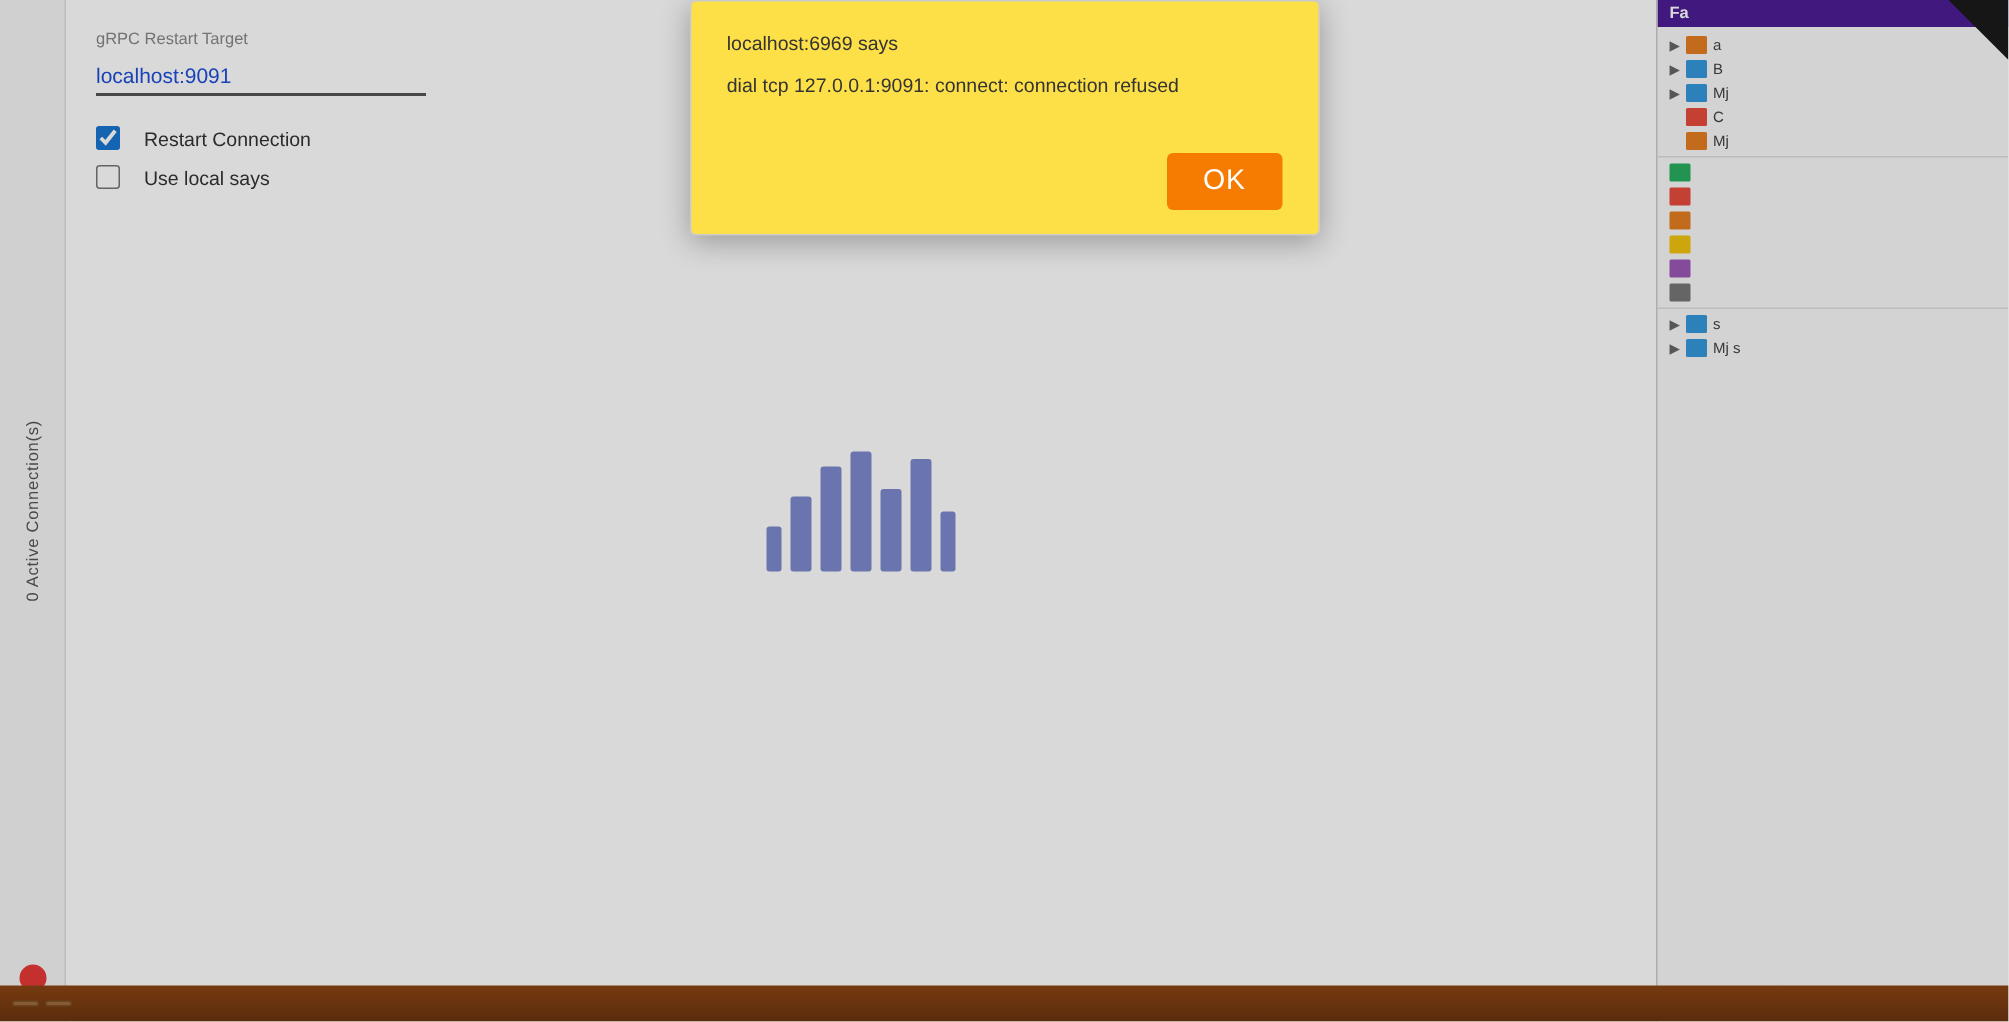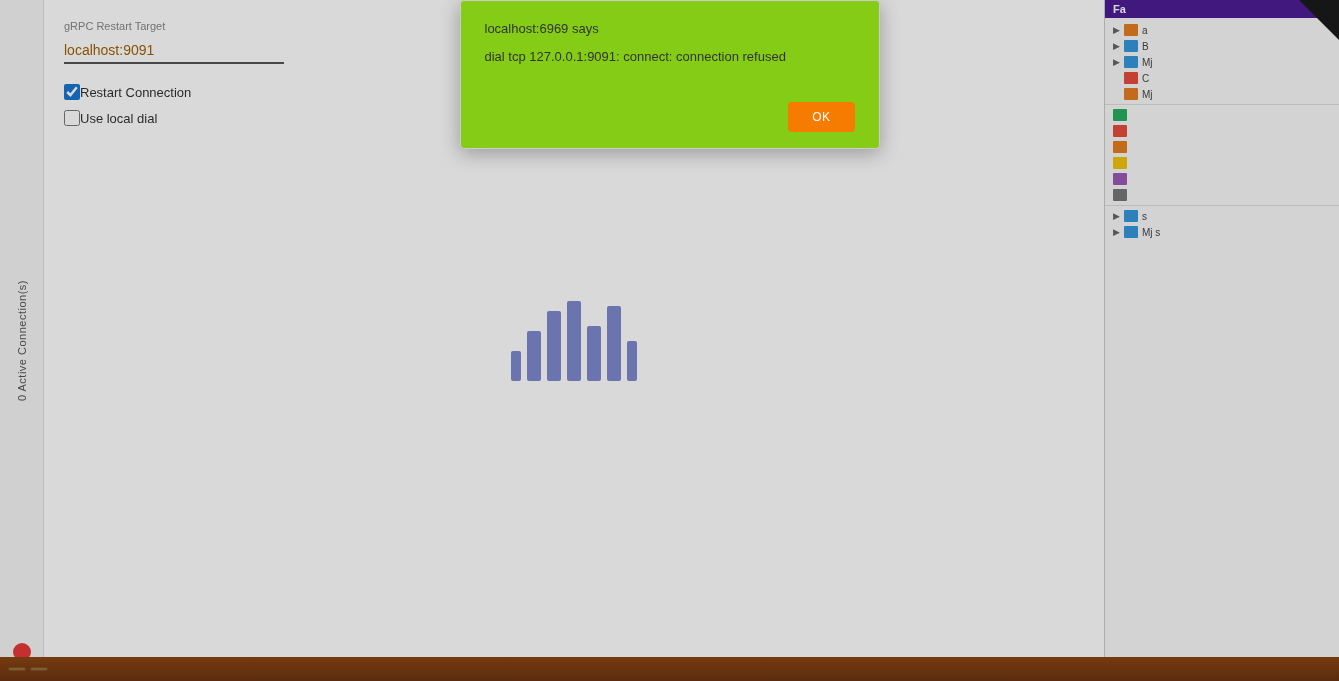--- a/index.html
+++ b/index.html
@@ -58,34 +58,34 @@
     }
 
     .grpc-input {
       border: none;
       border-bottom: 2px solid #555;
       outline: none;
       font-size: 14px;
       padding: 4px 0;
       width: 220px;
       background: transparent;
-      color: #a16207;
+      color: #1d4ed8;
     }
 
     .checkboxes {
       margin-top: 20px;
       display: flex;
       flex-direction: column;
       gap: 10px;
     }
 
     .checkbox-row {
       display: flex;
       align-items: flex-end;
-      gap: 0;
+      gap: 16px;
       font-size: 13px;
       color: #333;
     }
 
     .checkbox-row input[type="checkbox"] {
       width: 16px;
       height: 16px;
       accent-color: #1976d2;
       cursor: pointer;
     }
@@ -240,21 +240,21 @@
       bottom: 0;
       background: rgba(0,0,0,0.15);
       display: flex;
       align-items: flex-start;
       justify-content: center;
       padding-top: 0;
       z-index: 100;
     }
 
     .dialog-box {
-      background: #84cc16;
+      background: #fde047;
       border: 1px solid #ccc;
       border-radius: 4px;
       box-shadow: 0 4px 20px rgba(0,0,0,0.3);
       padding: 20px 24px 16px 24px;
       min-width: 420px;
       max-width: 480px;
       margin-top: 0;
       position: absolute;
       top: 0;
       left: 50%;
@@ -279,21 +279,21 @@
       display: flex;
       justify-content: flex-end;
     }
 
     .dialog-ok-btn {
       background: #f57c00;
       color: white;
       border: none;
       padding: 8px 24px;
       border-radius: 4px;
-      font-size: 12px;
+      font-size: 19px;
       font-weight: 500;
       cursor: pointer;
       letter-spacing: 0.5px;
     }
   </style>
 </head>
 <body>
 
 <div class="left-sidebar">
   <span class="sidebar-vertical-text">0 Active Connection(s)</span>
@@ -313,21 +313,21 @@
     <input class="grpc-input" type="text" value="localhost:9091" style="">
   </div>
 
   <div class="checkboxes">
     <div class="checkbox-row">
       <input type="checkbox" checked="" id="restart-cb" style="">
       <label for="restart-cb">Restart Connection</label>
     </div>
     <div class="checkbox-row">
       <input type="checkbox" id="proto-cb" style="">
-      <label for="proto-cb">Use local dial</label>
+      <label for="proto-cb">Use local says</label>
     </div>
   </div>
 
   <div class="loading-bars">
     <div class="bar" style="height:30px;width:10px;"></div>
     <div class="bar" style="height:50px;width:14px;"></div>
     <div class="bar" style="height:70px;width:14px;"></div>
     <div class="bar" style="height:80px;width:14px;"></div>
     <div class="bar" style="height:55px;width:14px;"></div>
     <div class="bar" style="height:75px;width:14px;"></div>

